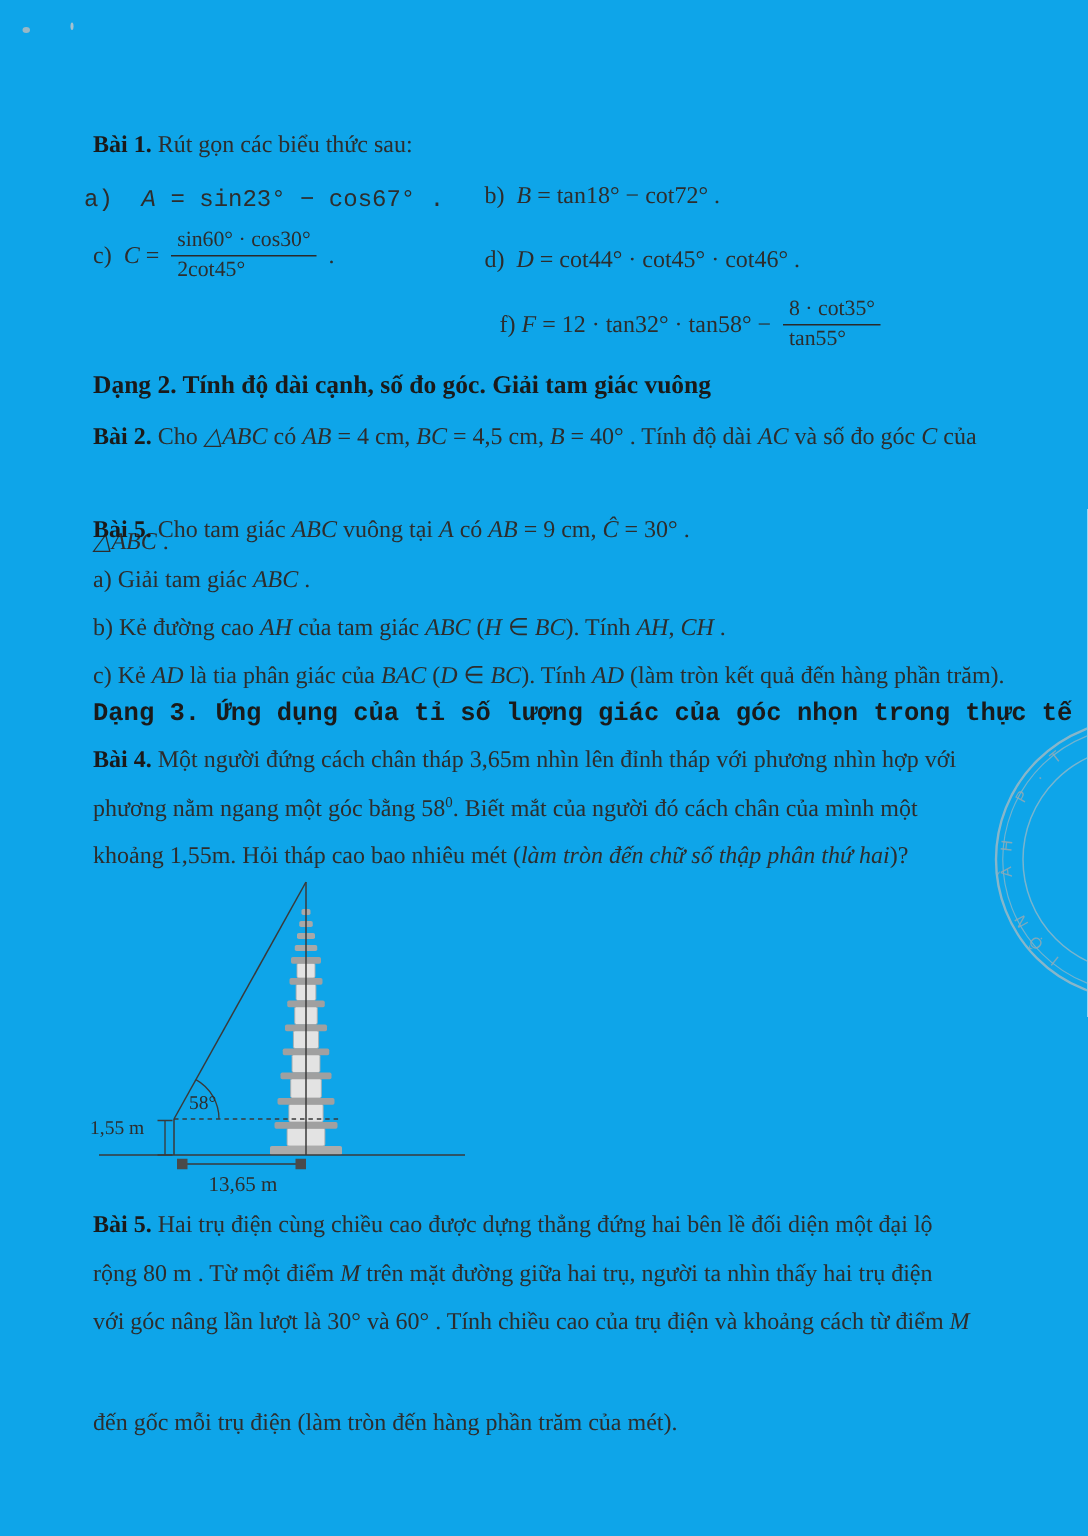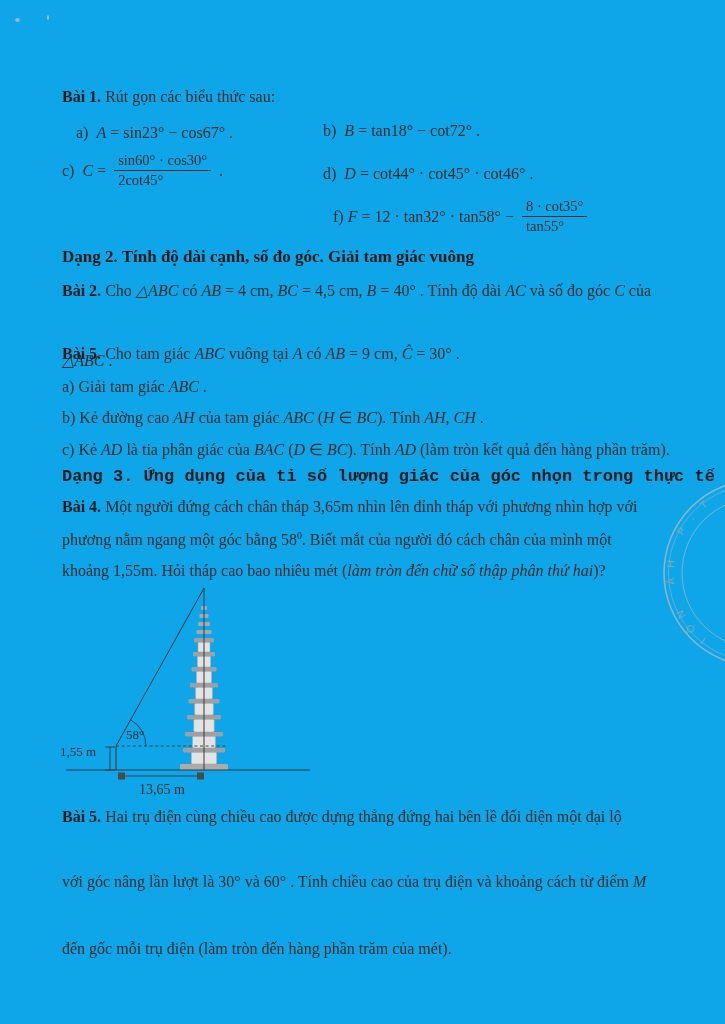--- a/index.html
+++ b/index.html
@@ -41,21 +41,21 @@
 </style>
 </head>
 <body>
 
 <div class="page">
 
   <div id="speck1" class="speck"></div>
   <div id="speck2" class="speck"></div>
 
   <div class="line" style="left:62px;top:88px;"><span class="seg-b">Bài 1.</span><span class="seg-n"> Rút gọn các biểu thức sau:</span></div>
-  <div class="line" style="left:76px;top:124px;"><span class="seg-n">a)  </span><span class="seg-i">A</span><span class="seg-n"> = sin23° − cos67° .</span></div>
+  <div class="line" style="left:56px;top:124px;font-family:Liberation Mono, monospace;"><span class="seg-n">a)  </span><span class="seg-i">A</span><span class="seg-n"> = sin23° − cos67° .</span></div>
   <div class="line" style="left:323px;top:122px;"><span class="seg-n">b)  </span><span class="seg-i">B</span><span class="seg-n"> = tan18° − cot72° .</span></div>
   <div class="line mline" style="left:62px;top:152px;"><span class="seg-n">c)  </span><span class="seg-i">C</span><span class="seg-n"> = </span><span class="frac"><span class="fnum">sin60° · cos30°</span><span class="fden">2cot45°</span></span><span class="seg-n"> .</span></div>
   <div class="line" style="left:323px;top:165px;"><span class="seg-n">d)  </span><span class="seg-i">D</span><span class="seg-n"> = cot44° · cot45° · cot46° .</span></div>
   <div class="line mline" style="left:333px;top:198px;"><span class="seg-n">f) </span><span class="seg-i">F</span><span class="seg-n"> = 12 · tan32° · tan58° − </span><span class="frac"><span class="fnum">8 · cot35°</span><span class="fden">tan55°</span></span></div>
 
   <div class="line heading" style="left:62px;top:247px;"><span class="seg-b">Dạng 2. Tính độ dài cạnh, số đo góc. Giải tam giác vuông</span></div>
   <div class="line" style="left:62px;top:281px;"><span class="seg-b">Bài 2.</span><span class="seg-n"> Cho </span><span class="seg-i">△ABC</span><span class="seg-n"> có </span><span class="seg-i">AB</span><span class="seg-n"> = 4 cm, </span><span class="seg-i">BC</span><span class="seg-n"> = 4,5 cm, </span><span class="seg-i">B</span><span class="seg-n"> = 40° . Tính độ dài </span><span class="seg-i">AC</span><span class="seg-n"> và số đo góc </span><span class="seg-i">C</span><span class="seg-n"> của</span></div>
   <div class="line" style="left:62px;top:315px;margin-top:36px;"><span class="seg-i">△ABC</span><span class="seg-n"> .</span></div>
   <div class="line" style="left:62px;top:345px;"><span class="seg-b">Bài 5.</span><span class="seg-n"> Cho tam giác </span><span class="seg-i">ABC</span><span class="seg-n"> vuông tại </span><span class="seg-i">A</span><span class="seg-n"> có </span><span class="seg-i">AB</span><span class="seg-n"> = 9 cm, </span><span class="seg-i">Ĉ</span><span class="seg-n"> = 30° .</span></div>
   <div class="line" style="left:62px;top:378px;"><span class="seg-n">a) Giải tam giác </span><span class="seg-i">ABC</span><span class="seg-n"> .</span></div>
@@ -114,20 +114,21 @@
 
     <g>
       <line x1="66" y1="190" x2="140" y2="190" stroke="#3a3a3a" stroke-width="0.9"></line>
       <rect x="60" y="186.5" width="7" height="7" fill="#4a4a4a"></rect>
       <rect x="139" y="186.5" width="7" height="7" fill="#4a4a4a"></rect>
     </g>
     <text x="104" y="208" font-size="14" text-anchor="middle">13,65 m</text>
   </svg>
 
   <div class="line" style="left:62px;top:808px;"><span class="seg-b">Bài 5.</span><span class="seg-n"> Hai trụ điện cùng chiều cao được dựng thẳng đứng hai bên lề đối diện một đại lộ</span></div>
+  <div class="line" style="left:62px;top:841px;"><span class="seg-n">rộng 80 m . Từ một điểm </span><span class="seg-i">M</span><span class="seg-n"> trên mặt đường giữa hai trụ, người ta nhìn thấy hai trụ điện</span></div>
   <div class="line" style="left:62px;top:873px;"><span class="seg-n">với góc nâng lần lượt là 30° và 60° . Tính chiều cao của trụ điện và khoảng cách từ điểm </span><span class="seg-i">M</span></div>
   <div class="line" style="left:62px;top:905px;margin-top:35px;"><span class="seg-n">đến gốc mỗi trụ điện (làm tròn đến hàng phần trăm của mét).</span></div>
 
   <svg class="stamp-svg" width="90" height="210" viewBox="0 0 90 210">
     <circle cx="122" cy="105" r="93" fill="none" stroke="#a6bac2" stroke-width="1.6" opacity="0.8"></circle>
     <circle cx="122" cy="105" r="88.5" fill="none" stroke="#a6bac2" stroke-width="0.8" opacity="0.65"></circle>
     <circle cx="122" cy="105" r="75" fill="none" stroke="#a6bac2" stroke-width="1" opacity="0.7"></circle>
     <g id="stamp-letters">
         <text x="0" y="0" font-size="10.5" text-anchor="middle" transform="translate(70.9,39.6) rotate(-38.0)">T</text>
         <text x="0" y="0" font-size="10.5" text-anchor="middle" transform="translate(58.9,51.1) rotate(-49.5)">.</text>

